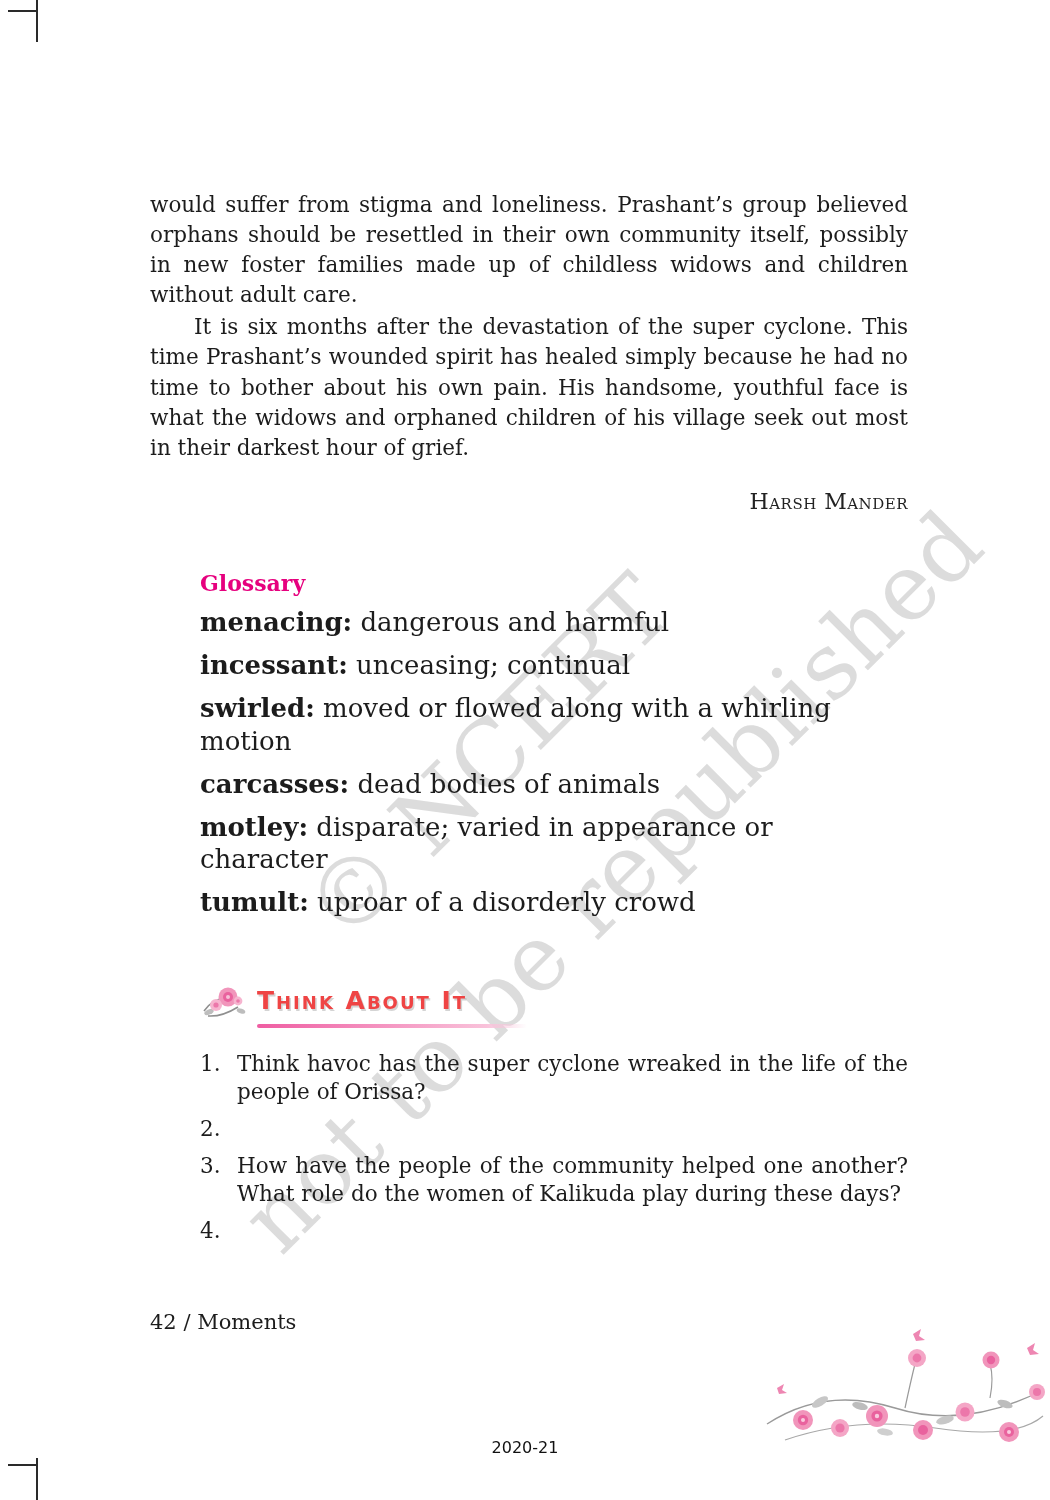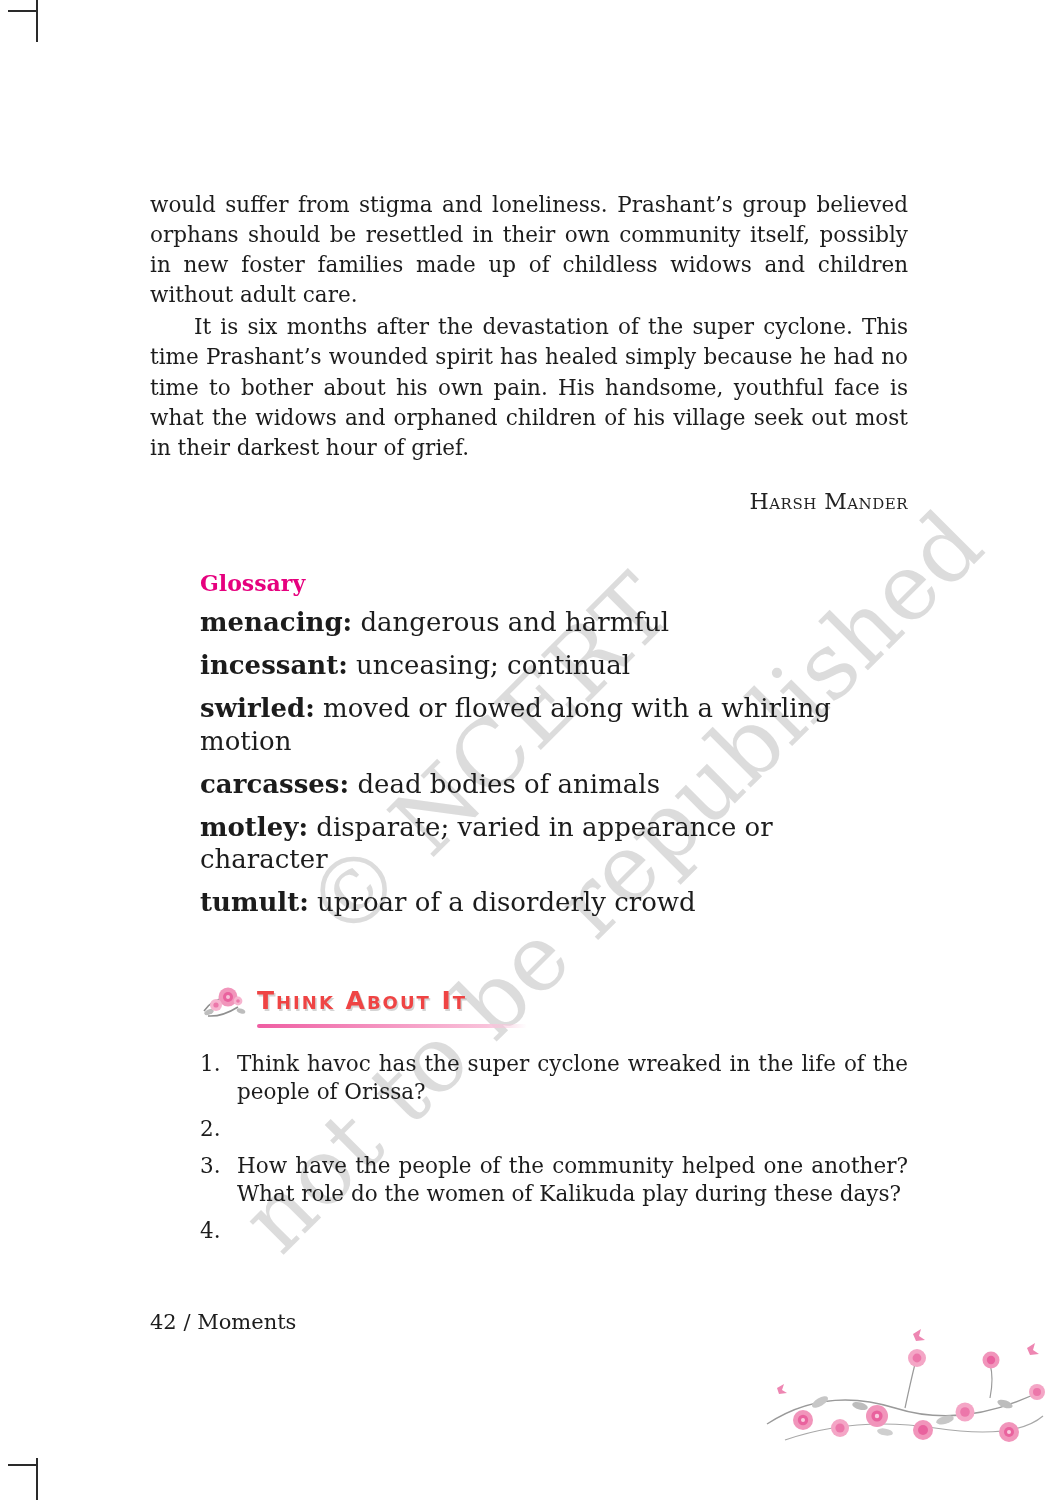--- a/index.html
+++ b/index.html
@@ -212,14 +212,15 @@
           <circle cx="244" cy="104" r="5" fill="#e9629e"></circle>
           <circle cx="244" cy="104" r="2" fill="#f9cade"></circle>
         </g>
       <g>
           <circle cx="272" cy="64" r="8" fill="#f4a6c6"></circle>
           <circle cx="272" cy="64" r="4" fill="#ec77aa"></circle>
         </g>
     </g>
   </svg>
 
+  <div class="bottom-label">2020-21</div>
 
 </div>
 
 </body></html>

